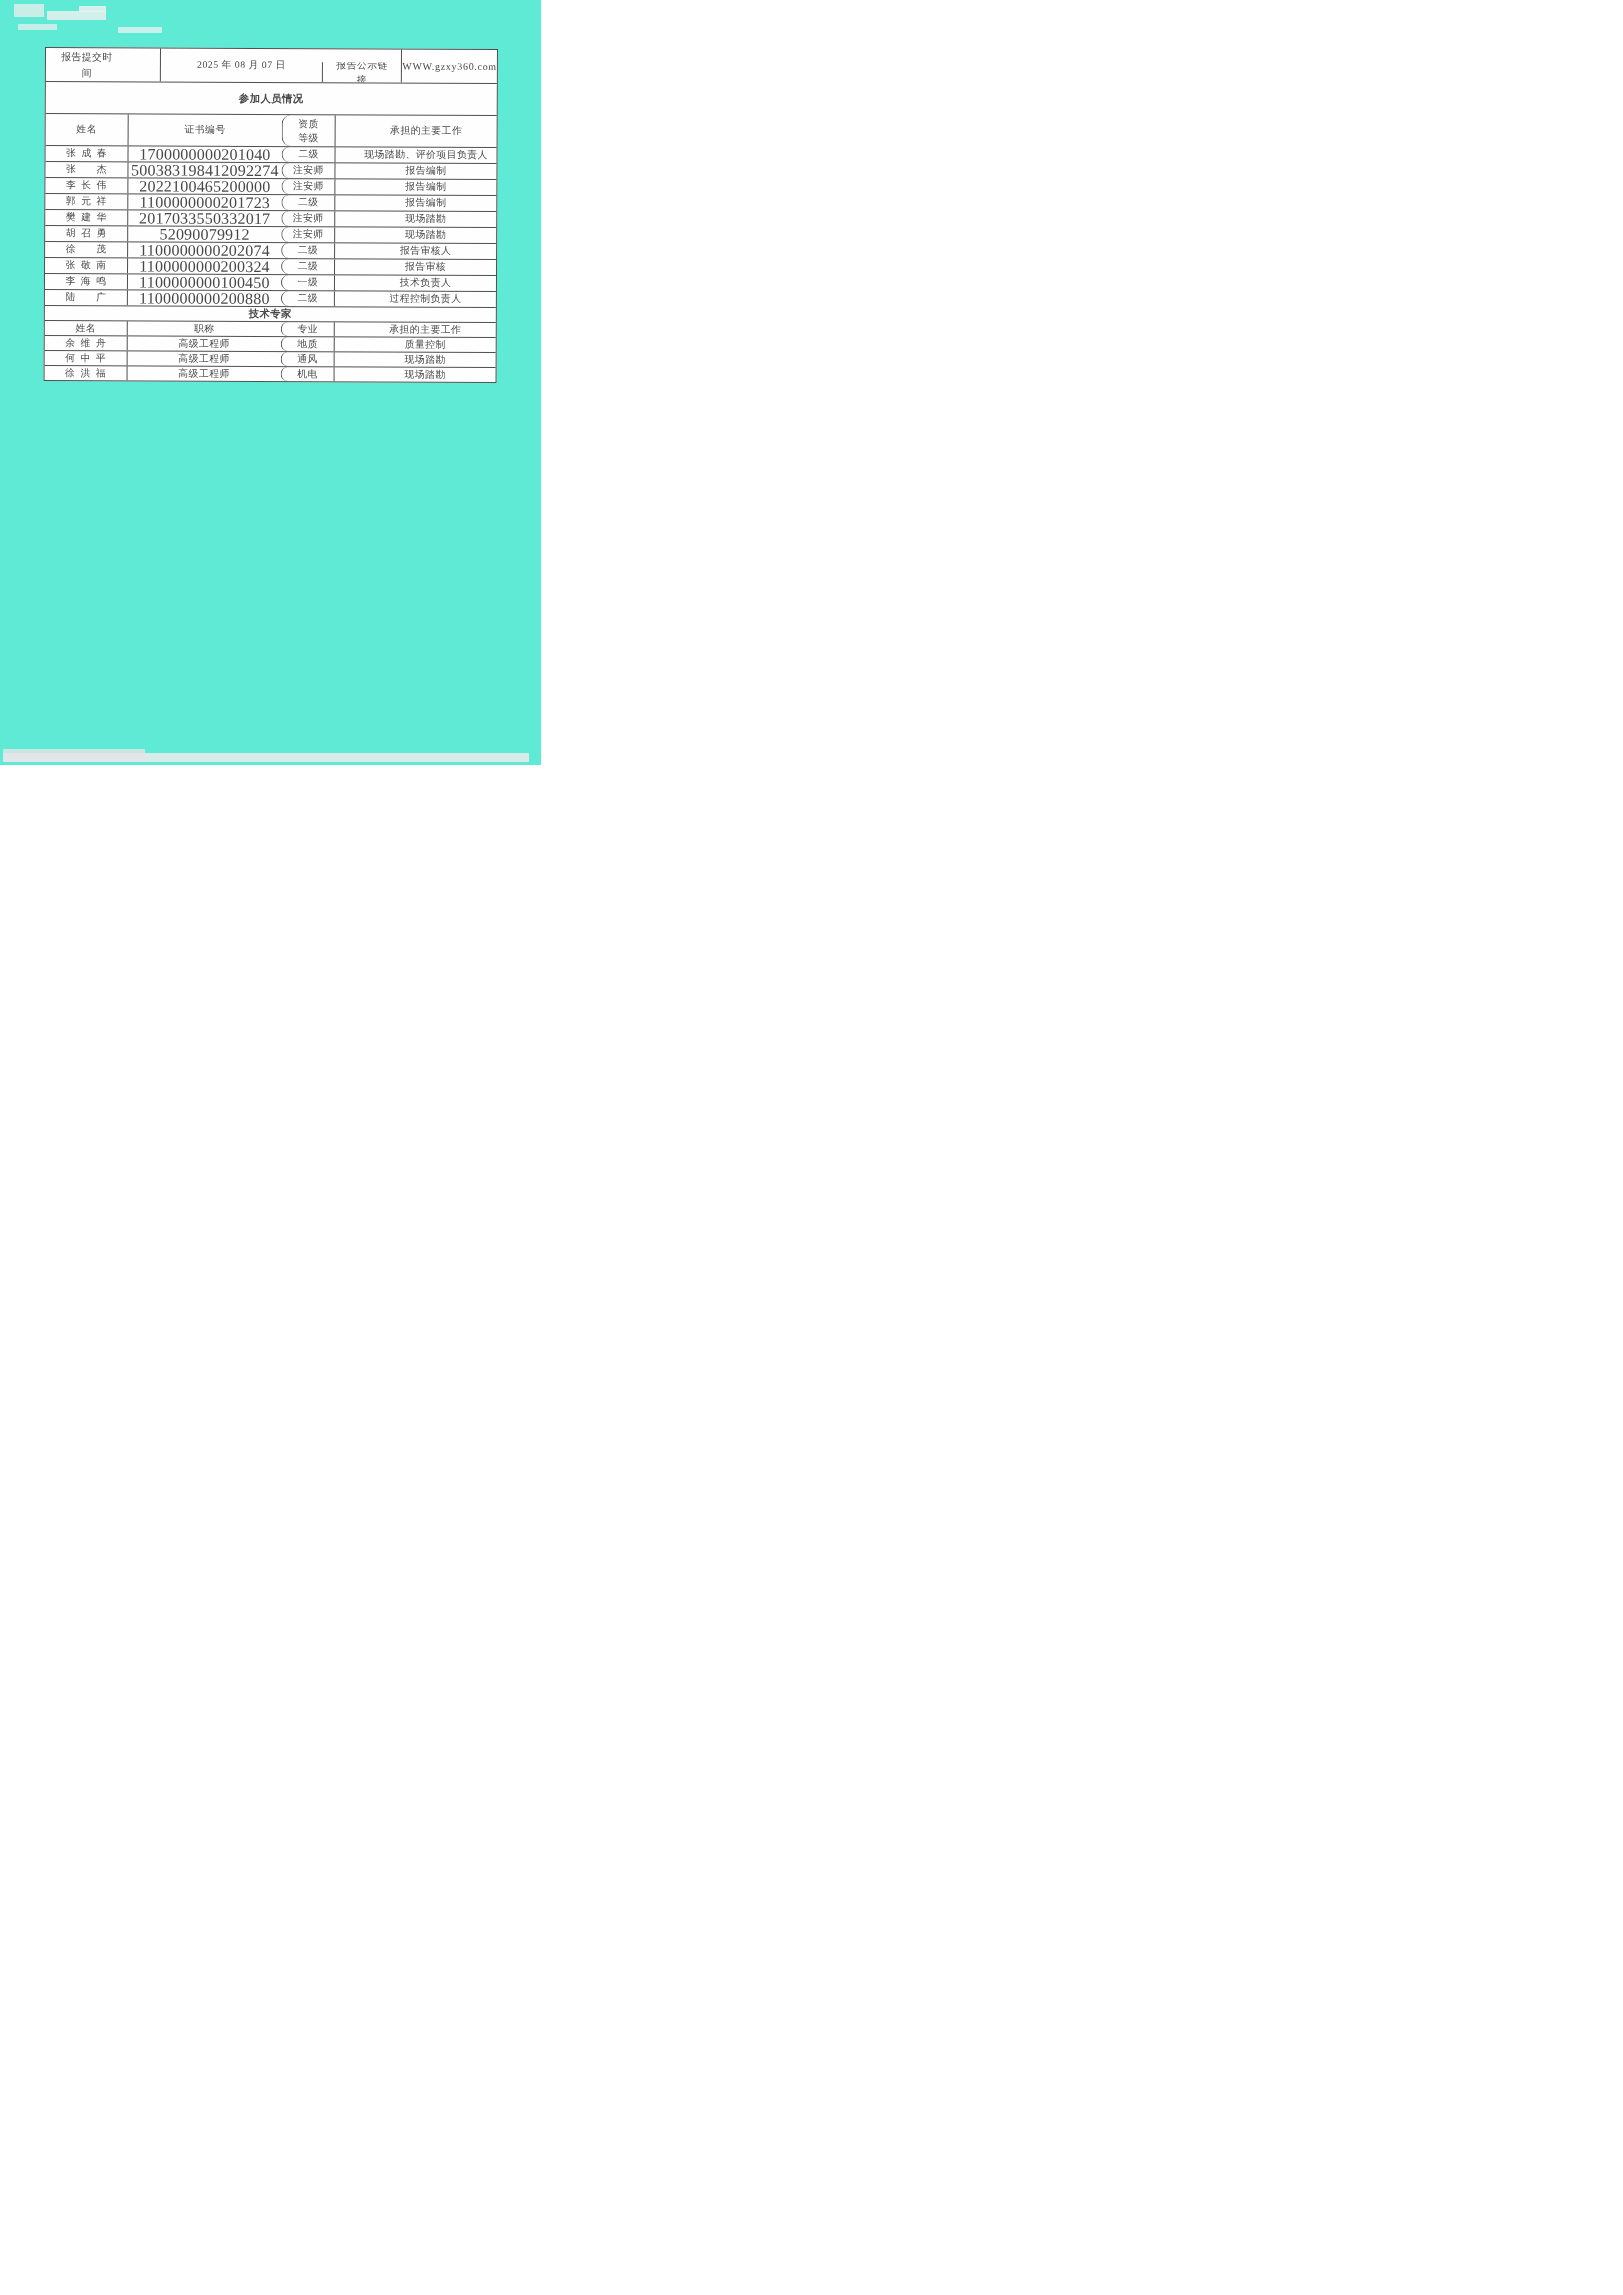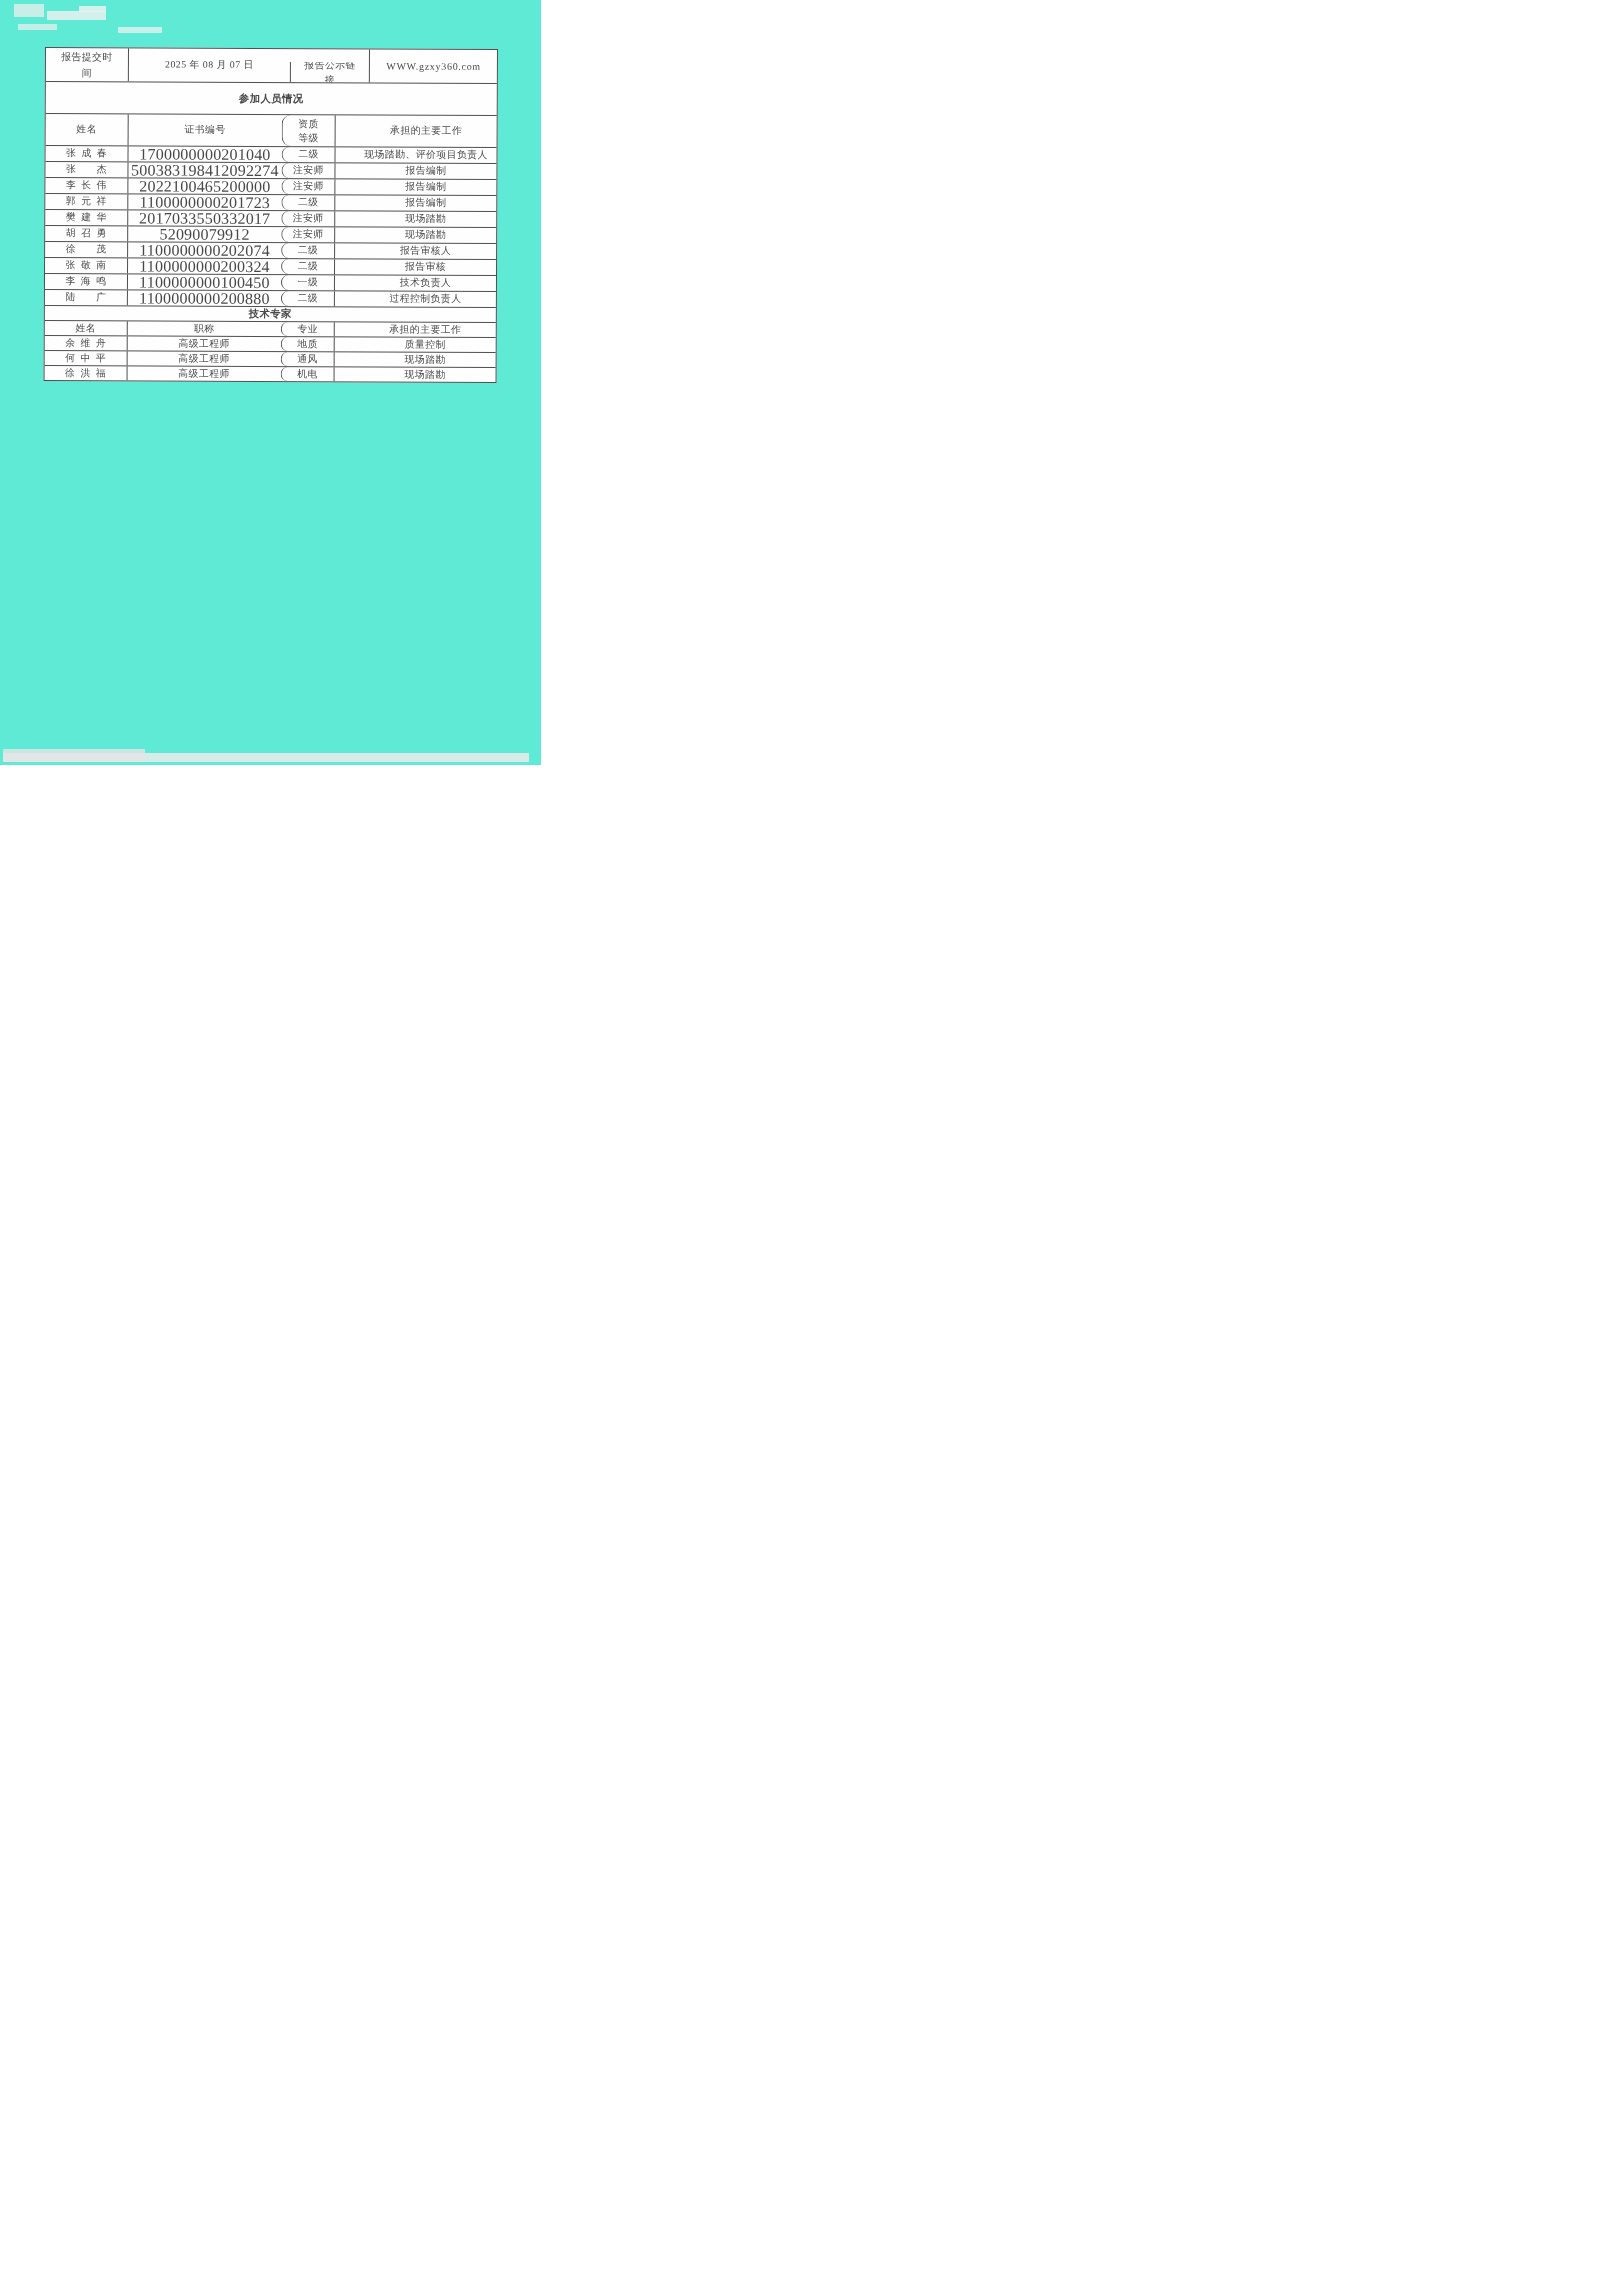--- a/index.html
+++ b/index.html
@@ -49,21 +49,21 @@
   
   .r-submit{height:33px;}
   .r-title{height:32px;}
   .r-phead{height:32px;}
   .prow{height:16px;}
   .r-title2{height:15px;}
   .r-ehead{height:15px;}
   .erow{height:15px;}
   
   .c1{width:18.2%;}
-  .c2{width:35.9%;}
+  .c2{width:35.9%;margin-left:32px;}
   .c3{width:17.6%;margin-top:13px;}
   .c4{flex:1;}
   
   .p1{width:18.2%;}
   .p2{width:34.1%;}
   .p3{width:11.8%;border-radius:9px;}
   .p4{flex:1;padding-left:20px;}
   .full{width:100%;}
   .bold{font-weight:bold;font-size:10.3px;}
   .num{font-size:16px;letter-spacing:0.2px;}

